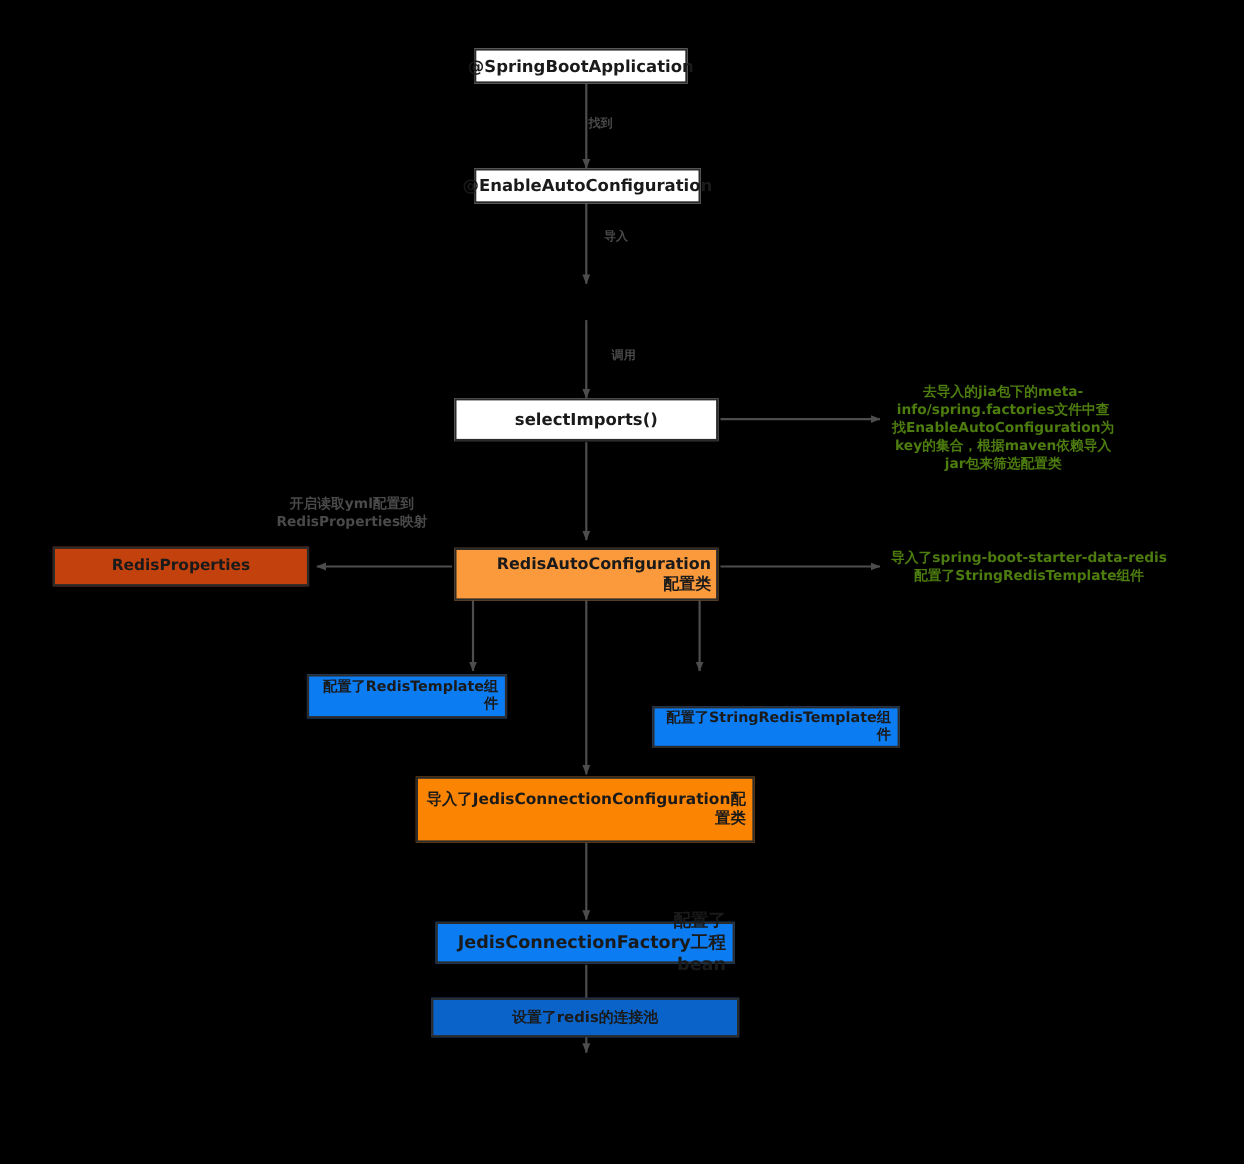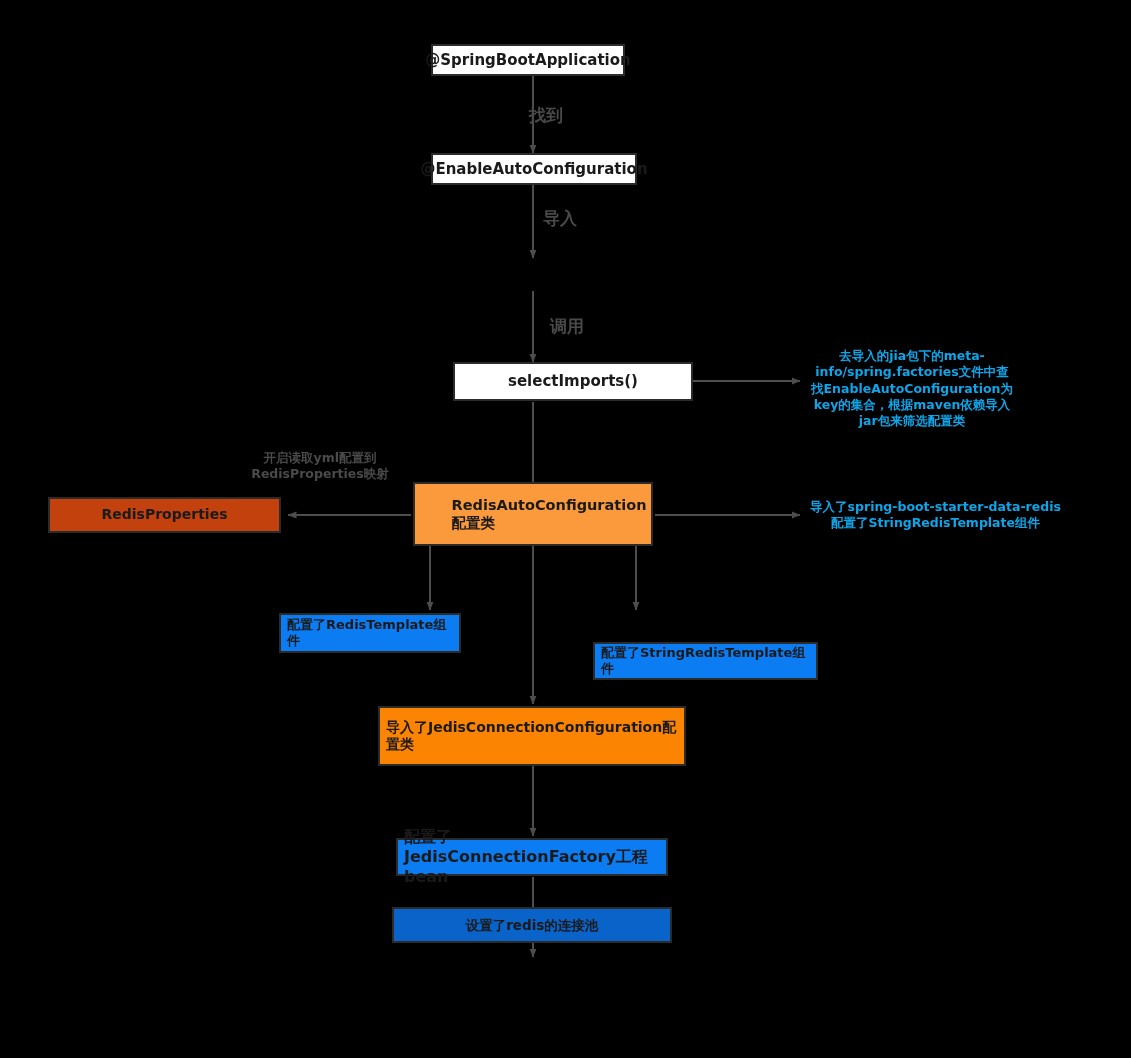--- a/index.html
+++ b/index.html
@@ -27,45 +27,45 @@
     height: 1058px;
     pointer-events: none;
   }
   .node {
     position: absolute;
     box-sizing: border-box;
     border: 2px solid #2b2b2b;
     display: flex;
     align-items: center;
     justify-content: center;
-    text-align: left;
+    text-align: right;
     font-weight: bold;
     color: #1a1a1a;
     line-height: 1.25;
     padding: 2px 6px;
   }
   .node.white  { background: #ffffff; }
   .node.cyan   { background: #c2410c; }
   .node.orange { background: #fb9a3c; }
   .node.orange2{ background: #fb8403; }
   .node.blue   { background: #0c7cf2; }
   .node.blue2  { background: #0a63c8; }
 
   .edge-label {
     position: absolute;
     color: #4a4a4a;
     font-weight: bold;
-    font-size: 17px;
+    font-size: 11px;
     line-height: 1.25;
     text-align: center;
     white-space: pre-line;
   }
   .note {
     position: absolute;
-    color: #0ea5e9;
+    color: #4d7c0f;
     font-weight: bold;
     font-size: 12.5px;
     line-height: 1.30;
     text-align: center;
     white-space: pre-line;
   }
 </style>
 </head>
 <body>
 
@@ -103,25 +103,25 @@
 
       <line x1="533" y1="877" x2="533" y2="957"></line>
     </g>
   </svg>
 
   <div class="node white" style="left:431px; top:44px; width:194px; height:32px; font-size:15px;">@SpringBootApplication</div>
 
   <div class="node white" style="left:431px; top:153px; width:206px; height:32px; font-size:15px;">@EnableAutoConfiguration</div>
 
 
-  <div class="node white" style="left:413px; top:362px; width:240px; height:39px; font-size:15px;margin-left:40px;">selectImports()</div>
+  <div class="node white" style="left:413px; top:362px; width:240px; height:39px; font-size:15px;">selectImports()</div>
 
   <div class="node cyan" style="left:48px; top:497px; width:233px; height:36px; font-size:14px;">RedisProperties</div>
 
-  <div class="node orange" style="left:413px; top:482px; width:240px; height:64px; font-size:14.5px;padding-left:38px;">RedisAutoConfiguration配置类</div>
+  <div class="node orange" style="left:413px; top:498px; width:240px; height:48px; font-size:14.5px;padding-left:38px;">RedisAutoConfiguration配置类</div>
 
   <div class="node blue" style="left:279px; top:613px; width:182px; height:40px; font-size:13px;">配置了RedisTemplate组件</div>
 
   <div class="node blue" style="left:593px; top:614px; width:225px; height:38px; font-size:13px;margin-top:28px;">配置了StringRedisTemplate组件</div>
 
   <div class="node orange2" style="left:378px; top:706px; width:308px; height:60px; font-size:14px;">导入了JedisConnectionConfiguration配置类</div>
 
   <div class="node blue" style="left:396px; top:838px; width:272px; height:38px; font-size:16px;">配置了JedisConnectionFactory工程bean</div>
 
   <div class="node blue2" style="left:392px; top:907px; width:280px; height:36px; font-size:13.5px;">设置了redis的连接池</div>

